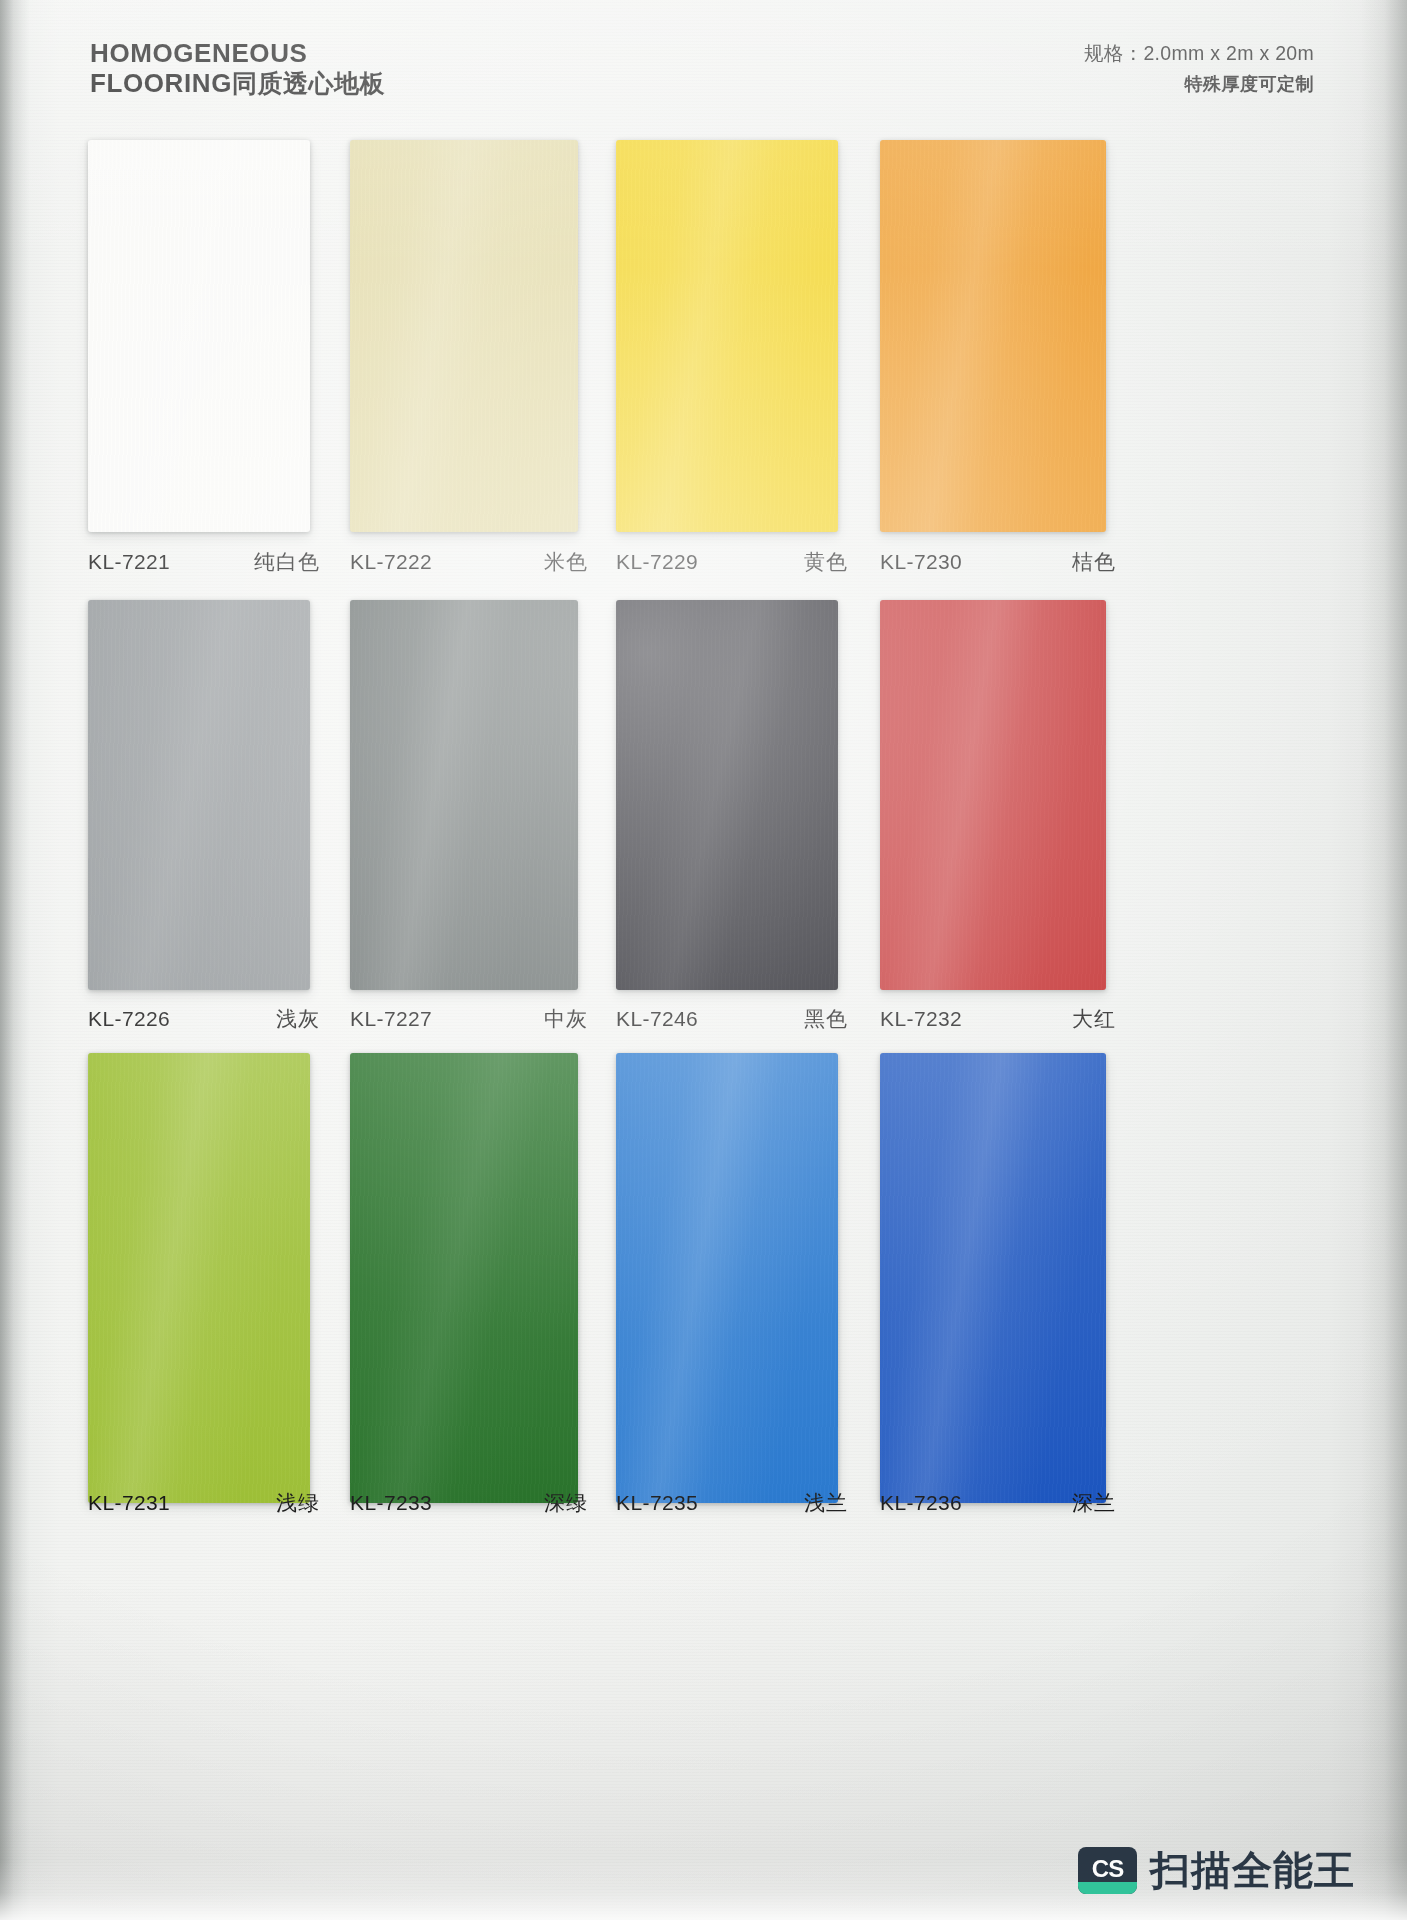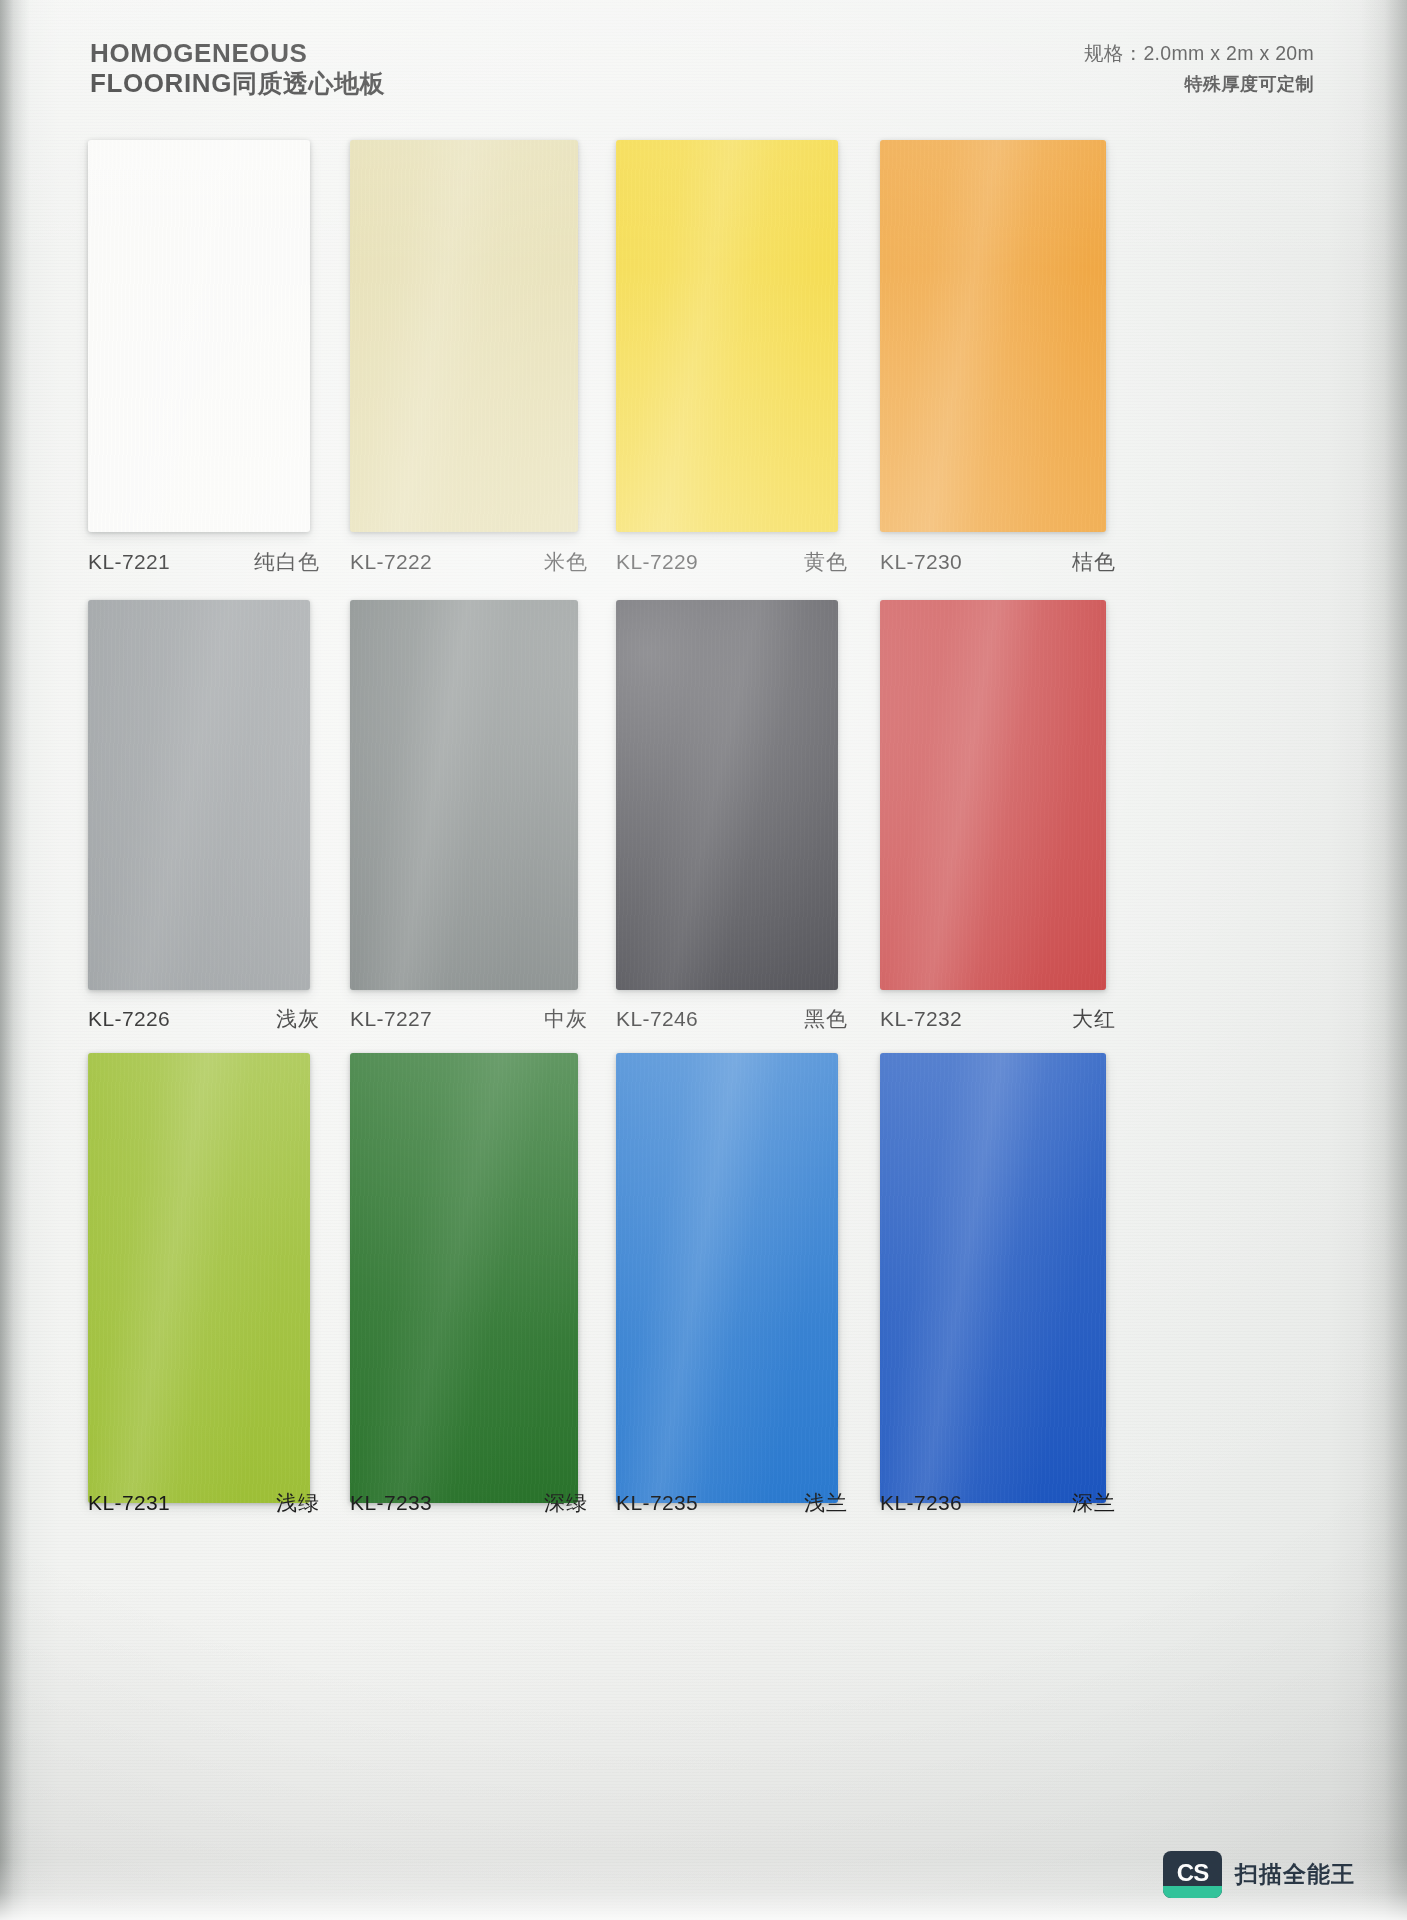--- a/index.html
+++ b/index.html
@@ -135,21 +135,21 @@
   #cs-icon .bar{
     position:absolute;left:0;right:0;bottom:0;height:12px;background:#25c195;
   }
   #cs-icon .cs-text{
     position:relative;z-index:2;
     color:#ffffff;font-weight:bold;font-size:24px;letter-spacing:-1px;
     font-family:"Liberation Sans",sans-serif;
     margin-bottom:3px;
   }
   #wm-text{
-    font-size:23px;font-weight:bold;color:#1d2b3a;letter-spacing:1px;
+    font-size:40px;font-weight:bold;color:#1d2b3a;letter-spacing:1px;
   }
 </style>
 </head>
 <body>
 
 <div id="page"></div>
 <div id="grain"></div>
 
 <div id="header">
   <div class="title-block">

